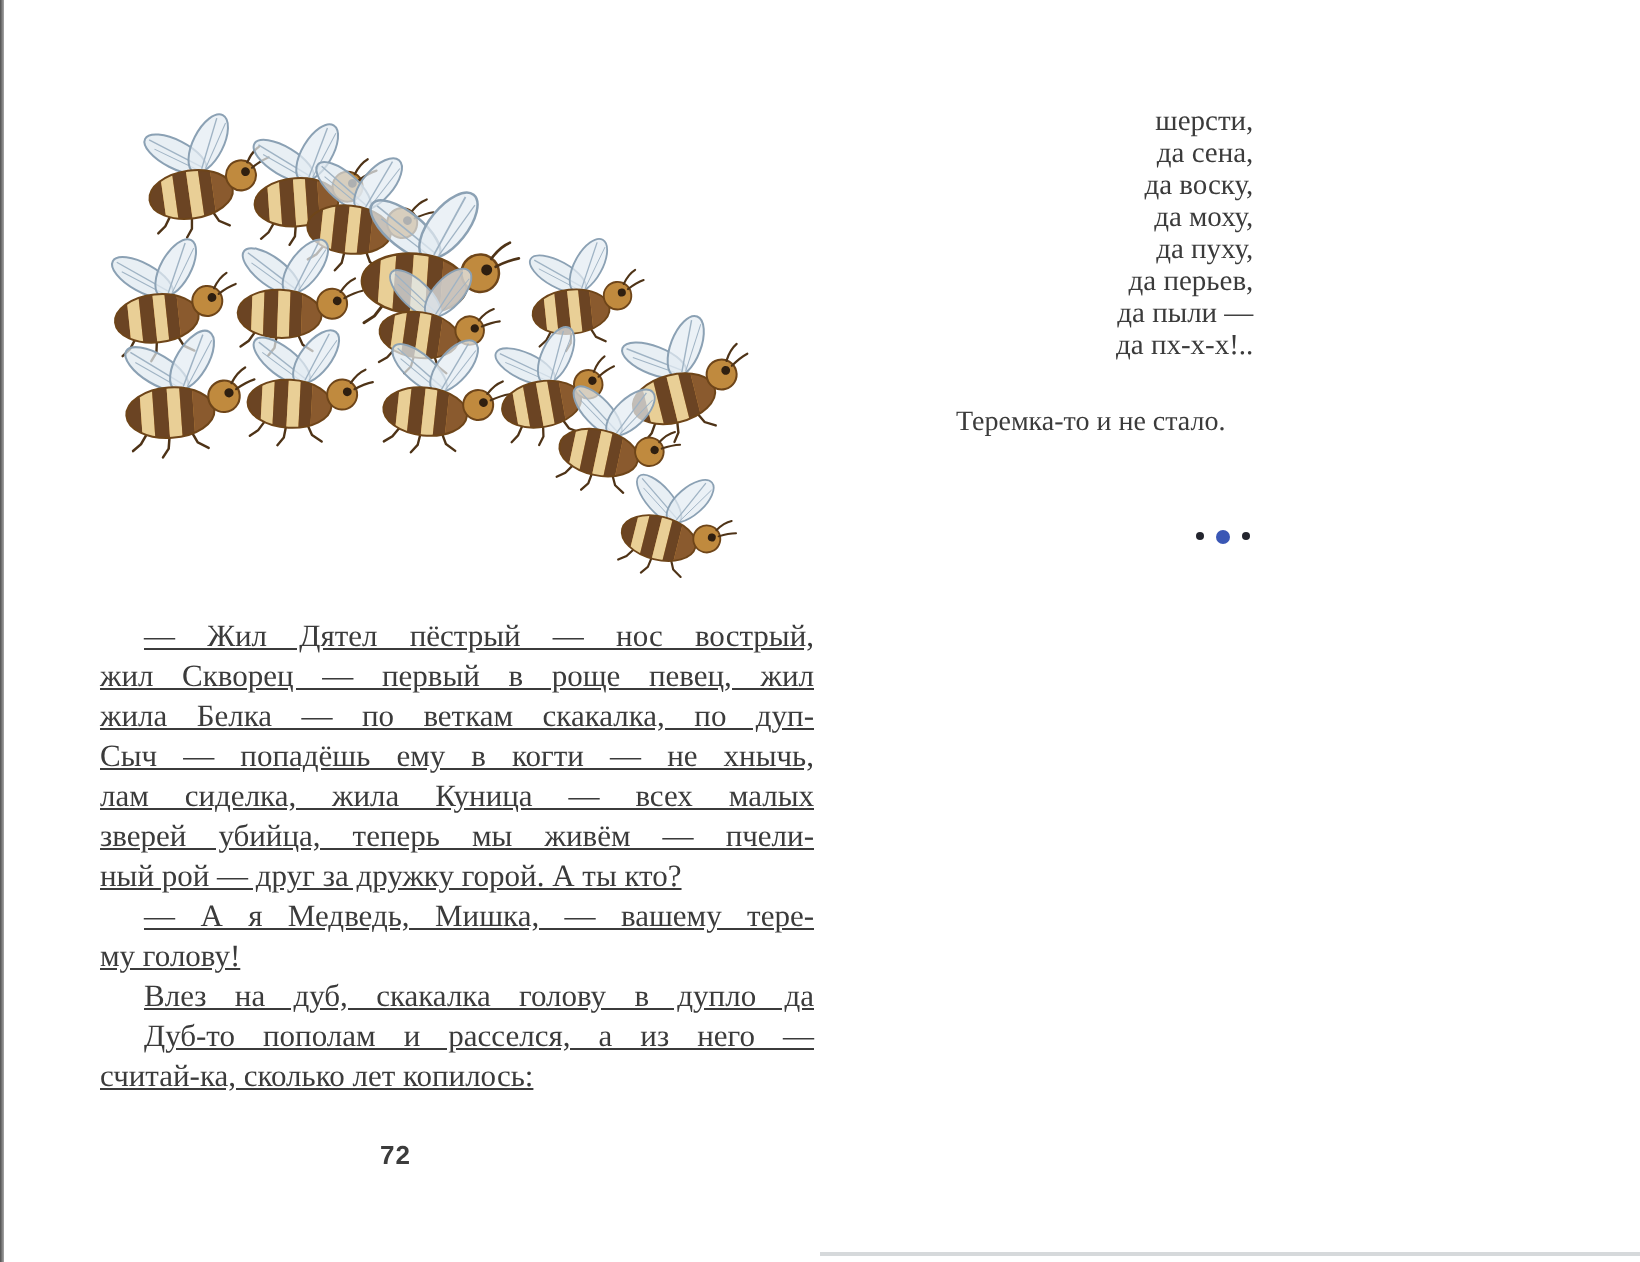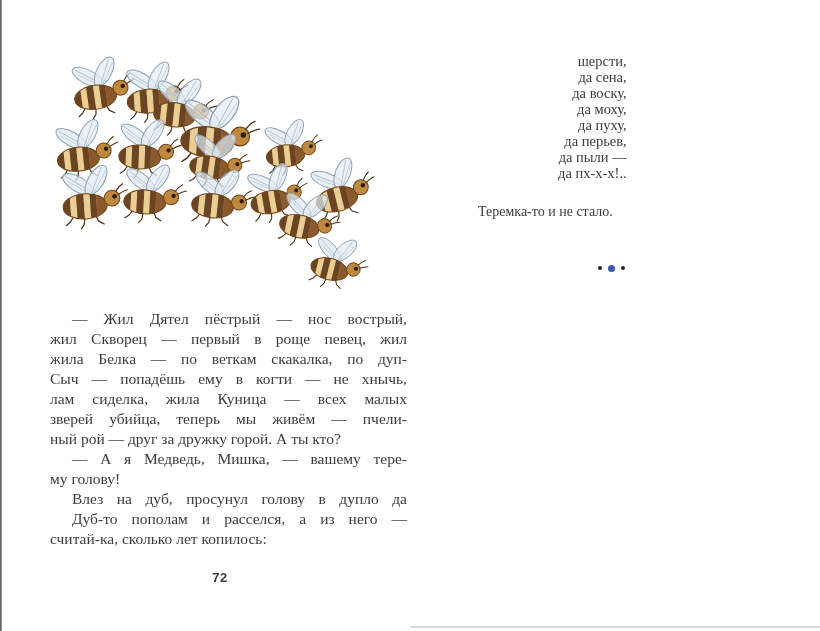--- a/index.html
+++ b/index.html
@@ -15,33 +15,33 @@
     position:absolute;left:0;top:0;width:2px;height:631px;
     background:linear-gradient(to right,#4f4f4f,#a8a8a8);
   }
   .bottom-right-edge{
     position:absolute;left:410px;right:0;top:626px;height:2px;
     background:#d6d9db;
   }
   
   .story{
     position:absolute;left:50px;top:309px;width:357px;
-    font-size:15.5px;line-height:20px;
+    font-size:15.5px;line-height:20px;text-decoration:underline;
   }
   .line{
     height:20px;
     text-align:justify;
     text-align-last:justify;
     white-space:nowrap;
   }
   .line.last{text-align-last:left;}
   .line.indent{text-indent:22px;}
   .pagenum{
     position:absolute;left:190px;top:570px;width:60px;
-    text-align:center;
+    text-align:left;
     font-family:"Liberation Sans", sans-serif;
     font-weight:bold;font-size:13px;color:#3c3c3c;
     letter-spacing:0.5px;
   }
   
   .verse{
     position:absolute;left:558px;top:53px;
     font-size:14.5px;line-height:16px;text-align:right;
   }
   .closing{
@@ -118,21 +118,21 @@
     <div class="story">
       <div class="line indent">— Жил Дятел пёстрый — нос вострый,</div>
       <div class="line">жил Скворец — первый в роще певец, жил</div>
       <div class="line">жила Белка — по веткам скакалка, по дуп-</div>
       <div class="line">Сыч — попадёшь ему в когти — не хнычь,</div>
       <div class="line">лам сиделка, жила Куница — всех малых</div>
       <div class="line">зверей убийца, теперь мы живём — пчели-</div>
       <div class="line last">ный рой — друг за дружку горой. А ты кто?</div>
       <div class="line indent">— А я Медведь, Мишка, — вашему тере-</div>
       <div class="line last">му голову!</div>
-      <div class="line indent">Влез на дуб, просунул голову в дупло да</div>
+      <div class="line indent">Влез на дуб, скакалка голову в дупло да</div>
       <div class="line indent">Дуб-то пополам и расселся, а из него —</div>
       <div class="line last">считай-ка, сколько лет копилось:</div>
     </div>
 
     <div class="pagenum">72</div>
   </div>
 
   <div>
 
     <div class="verse">

